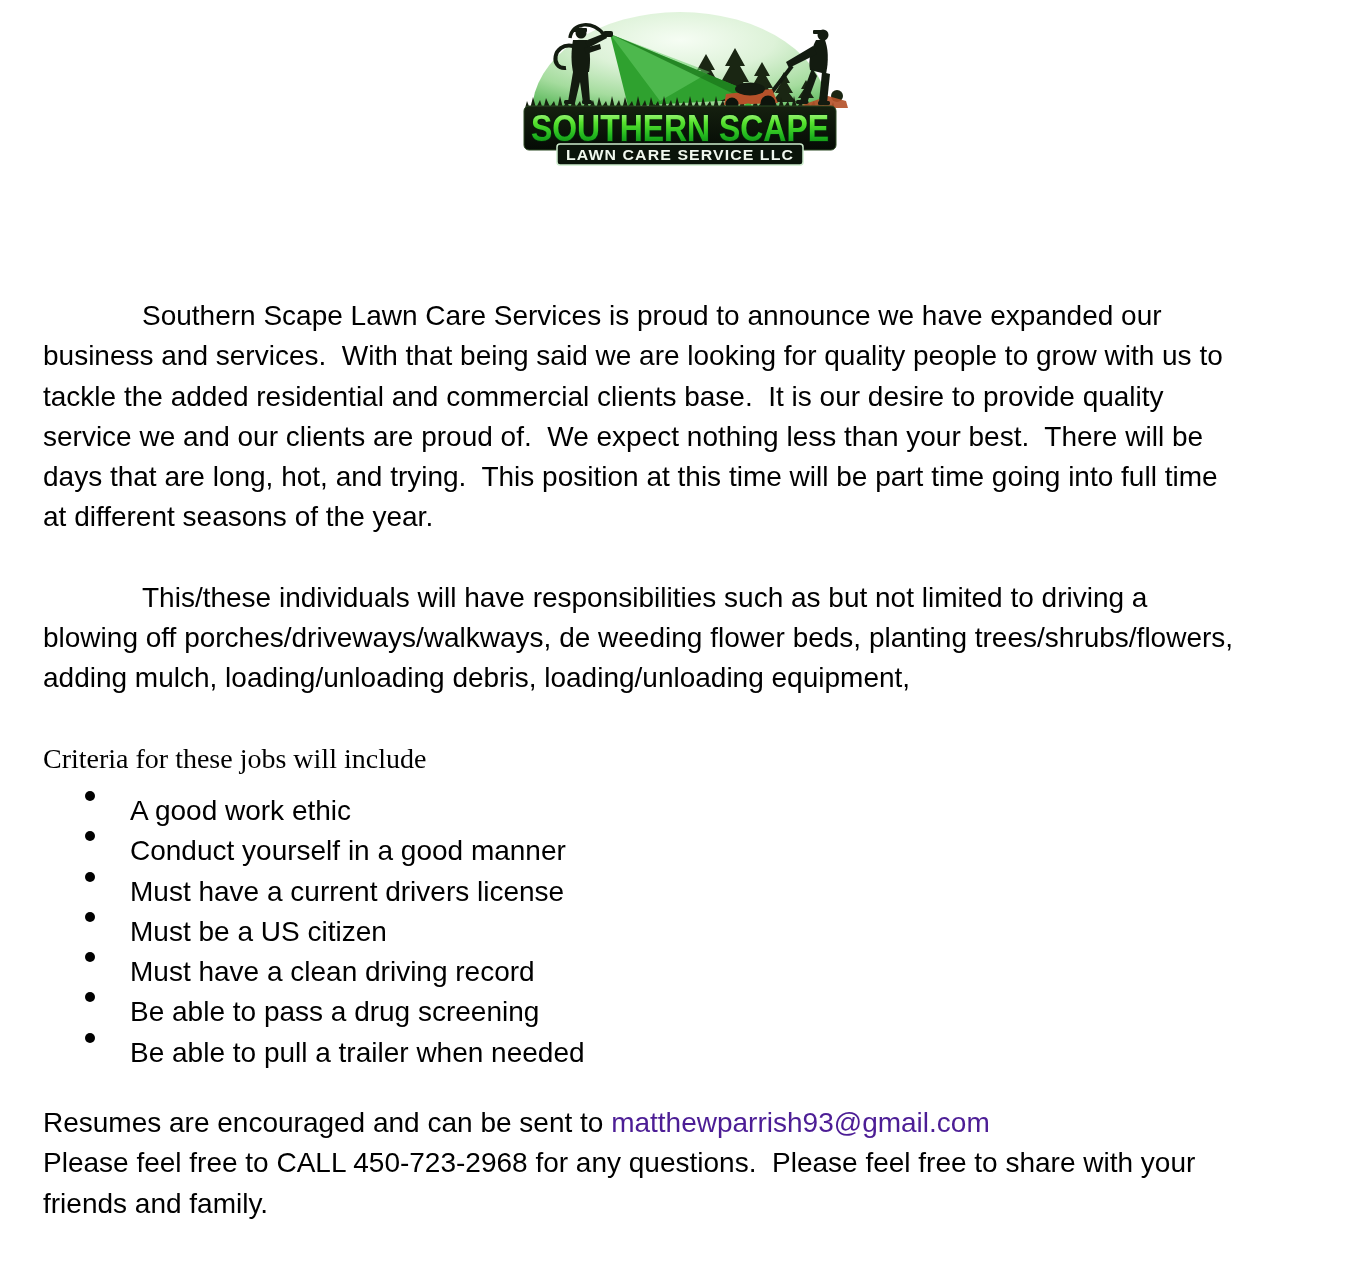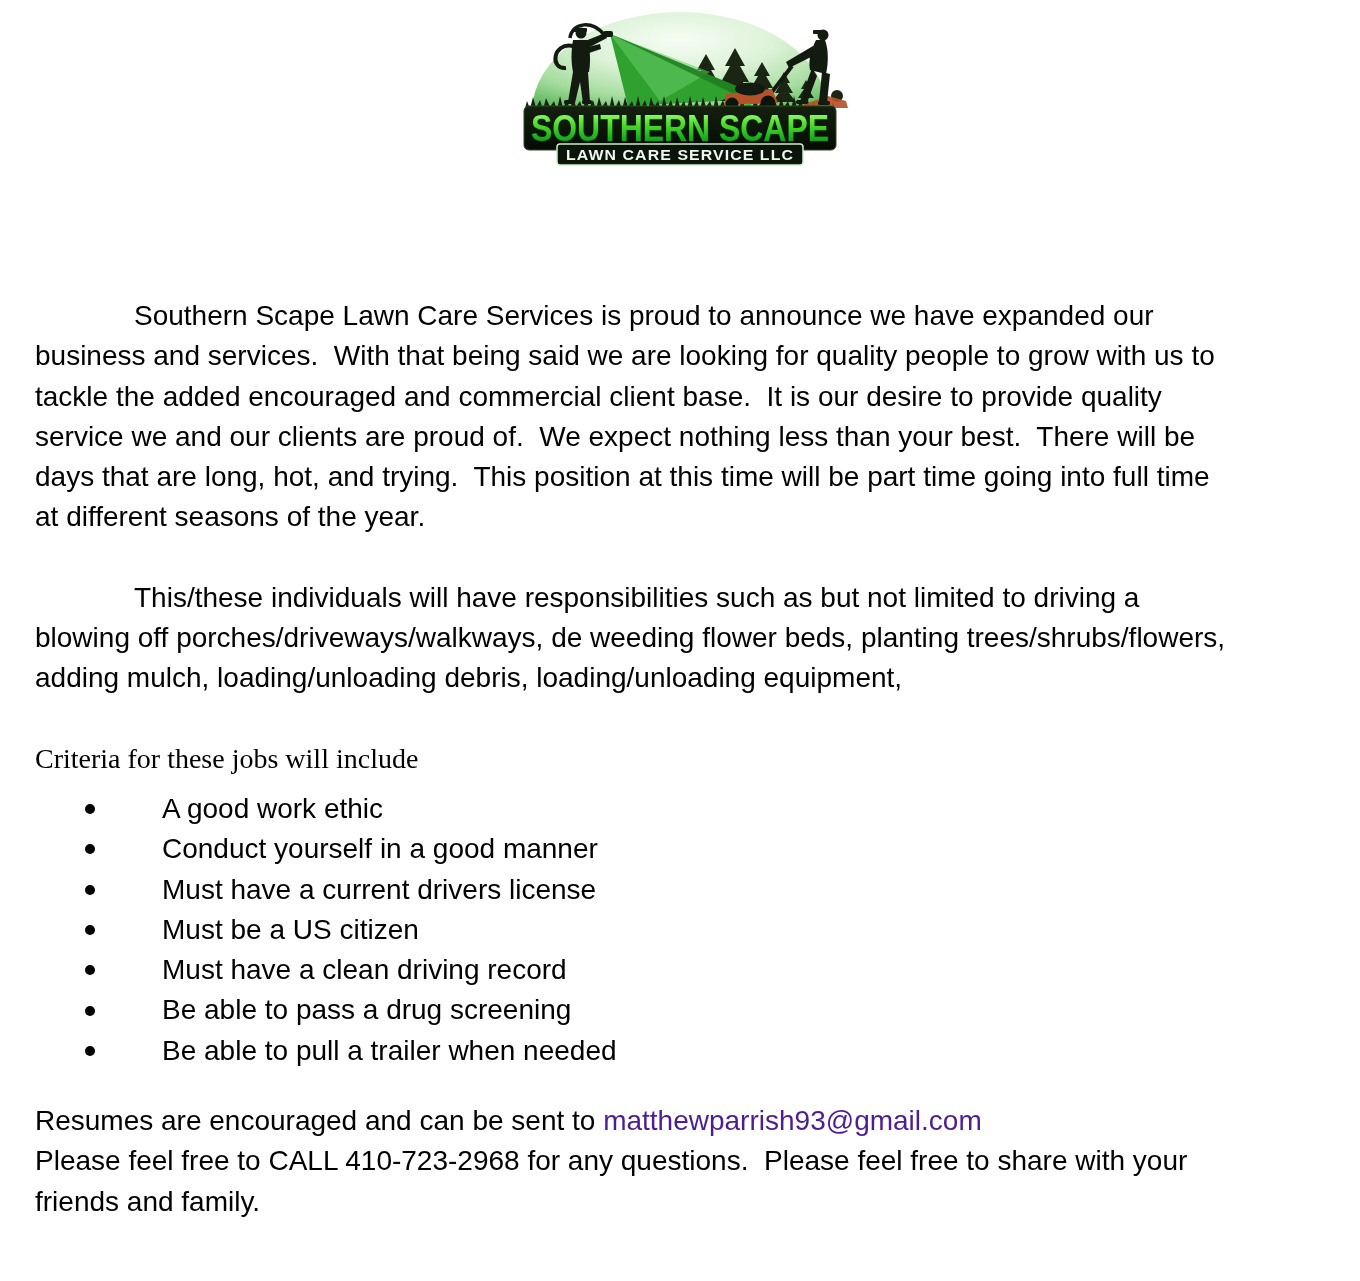--- a/index.html
+++ b/index.html
@@ -18,39 +18,37 @@
     width: 340px;
     margin: 4px auto 10px auto;
   }
   .logo-wrap svg { display: block; }
   .content {
     padding-left: 31px;
     padding-right: 28px;
     font-size: 28px;
     line-height: 40.3px;
   }
-  .para { margin: 4px; }
+  .para { margin: 12px; }
   .line {
     display: block;
     white-space: pre;
   }
   .indent-first .line:first-child { padding-left: 99px; }
   #p1 { margin-top: 130px; }
   #p2 { margin-top: 40px; }
   #criteria-heading { margin-top: 40px; font-family: Liberation Serif, serif; }
   ul.criteria {
     list-style: none;
     margin: 10px 0 0 0;
     padding: 0;
   }
   ul.criteria li {
     display: flex;
-    align-items: center;
     white-space: pre;
-    gap: 32px;
   }
   .bullet-dot {
     flex: none;
     width: 10px;
     height: 10px;
     border-radius: 50%;
     background: #000000;
     margin-left: 54px;
     margin-right: 35px;
   }
@@ -155,21 +153,21 @@
       <rect x="47" y="140" width="246" height="21" rx="3" fill="#0a140a" stroke="#cdeccd" stroke-width="1.5"></rect>
       <text class="logo-title-text" x="170" y="156" font-size="14.5" text-anchor="middle" textLength="228" lengthAdjust="spacingAndGlyphs" fill="#f0f8ee" letter-spacing="1">LAWN CARE SERVICE LLC</text>
     </svg>
   </div>
 
   <div class="content">
 
     <p class="para indent-first" id="p1">
       <span class="line">Southern Scape Lawn Care Services is proud to announce we have expanded our</span>
       <span class="line">business and services.  With that being said we are looking for quality people to grow with us to</span>
-      <span class="line">tackle the added encouraged and commercial client base.  It is our desire to provide quality</span>
+      <span class="line">tackle the added residential and commercial clients base.  It is our desire to provide quality</span>
       <span class="line">service we and our clients are proud of.  We expect nothing less than your best.  There will be</span>
       <span class="line">days that are long, hot, and trying.  This position at this time will be part time going into full time</span>
       <span class="line">at different seasons of the year.</span>
     </p>
 
     <p class="para indent-first" id="p2">
       <span class="line">This/these individuals will have responsibilities such as but not limited to driving a</span>
       <span class="line">blowing off porches/driveways/walkways, de weeding flower beds, planting trees/shrubs/flowers,</span>
       <span class="line">adding mulch, loading/unloading debris, loading/unloading equipment,</span>
     </p>
@@ -202,18 +200,18 @@
         <span>Be able to pass a drug screening</span>
       </li>
       <li>
         <span class="bullet-dot"></span>
         <span>Be able to pull a trailer when needed</span>
       </li>
     </ul>
 
     <p class="para" id="closing">
       <span class="line"><span>Resumes are encouraged and can be sent to </span><a class="email-link">matthewparrish93@gmail.com</a></span>
-      <span class="line">Please feel free to CALL 410-723-2968 for any questions.  Please feel free to share with your</span>
+      <span class="line">Please feel free to CALL 450-723-2968 for any questions.  Please feel free to share with your</span>
       <span class="line">friends and family.</span>
     </p>
 
   </div>
 </div>
 
 </body></html>

